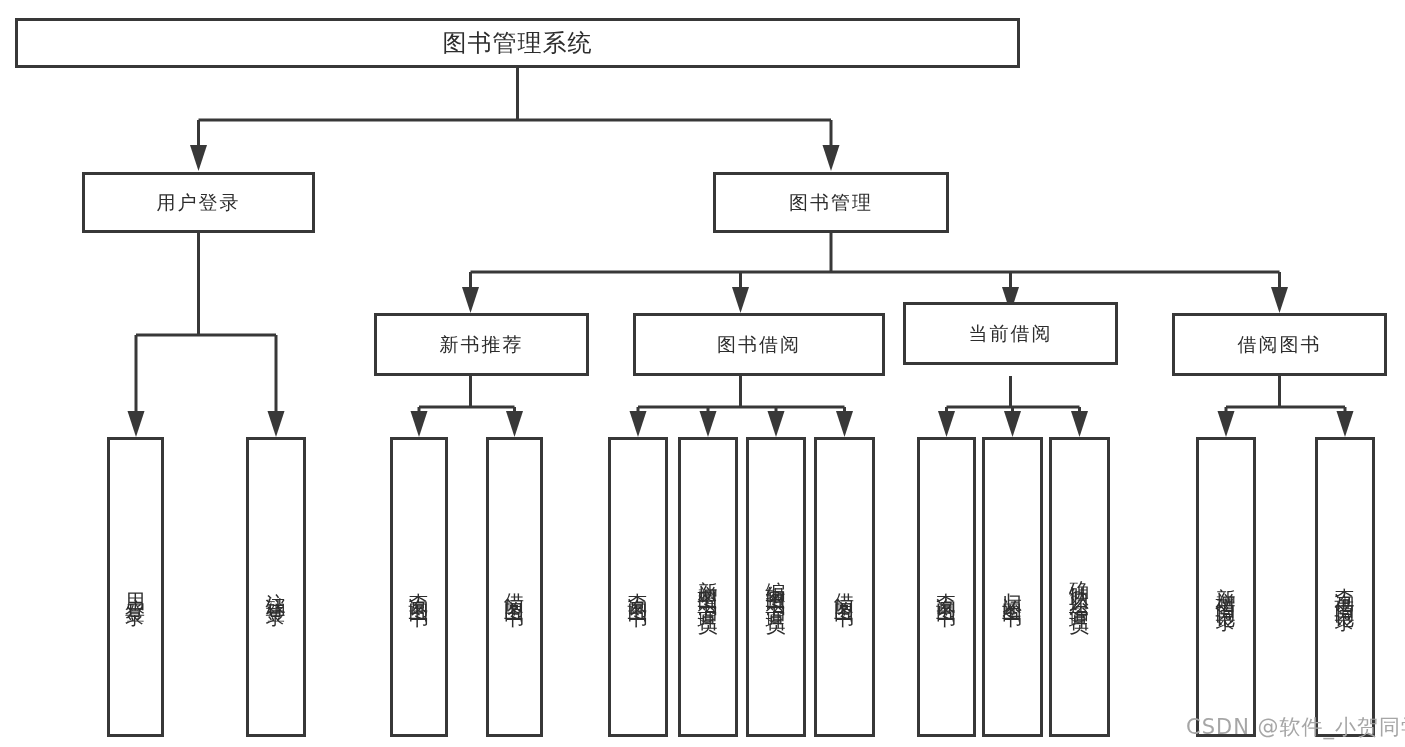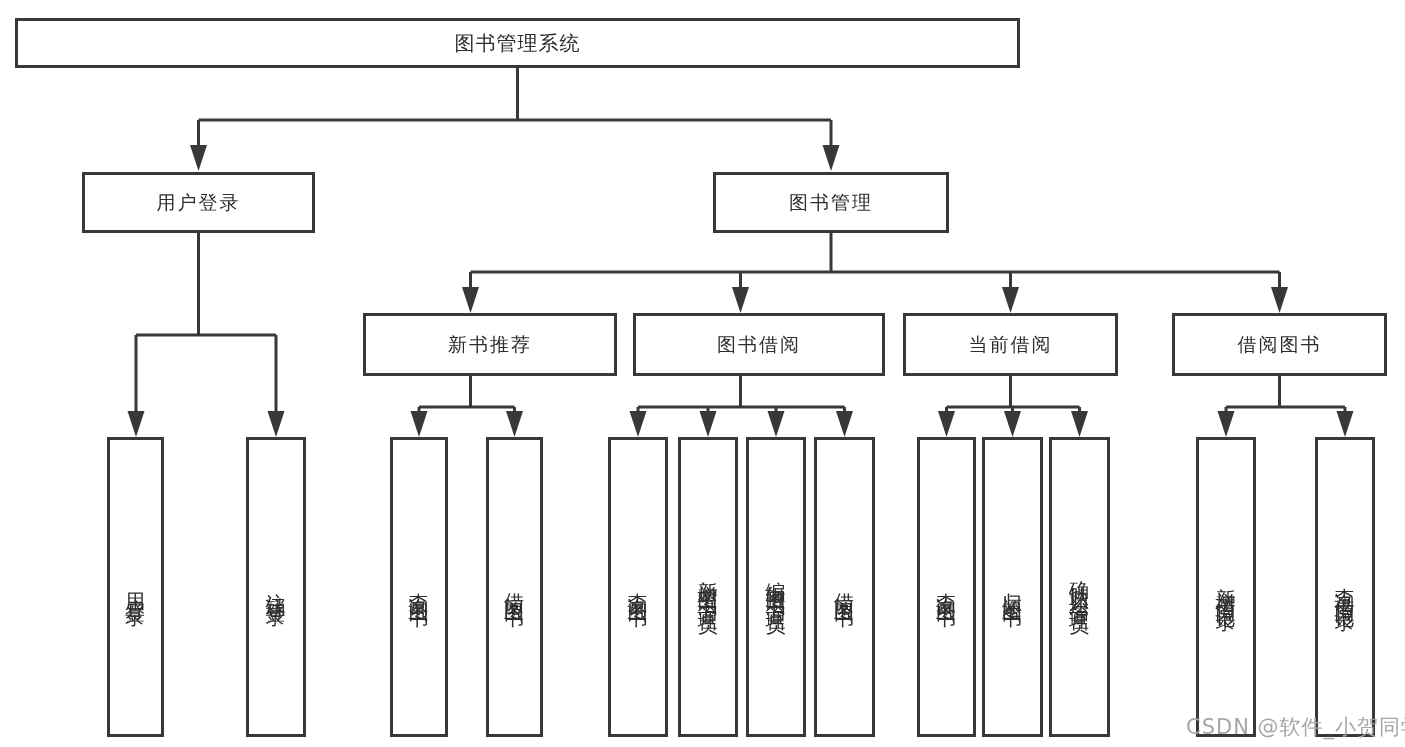--- a/index.html
+++ b/index.html
@@ -15,21 +15,21 @@
     font-family:"DejaVu Sans","Liberation Sans",sans-serif;
   }
   svg.connectors{position:absolute;left:0;top:0;z-index:1;}
   .node{
     position:absolute;z-index:2;box-sizing:border-box;
     background:var(--bg);border:3px solid var(--line);
     display:flex;align-items:center;justify-content:center;
     color:var(--text);
   }
   .h-node span{font-size:19px;letter-spacing:2px;white-space:nowrap;}
-  .root-node span{font-size:20px;letter-spacing:1px;}
+  .root-node span{font-size:24px;letter-spacing:1px;}
   .v-node span{
     writing-mode:vertical-rl;text-orientation:mixed;
     font-size:20px;letter-spacing:5px;line-height:1;
   }
   .watermark{
     position:absolute;z-index:3;left:1186px;top:713px;
     font-size:21px;letter-spacing:1px;color:var(--watermark);
     white-space:nowrap;
   }
 </style>
@@ -95,27 +95,27 @@
   <span>图书管理系统</span>
 </div>
 
 <div class="node h-node" style="left:82px;top:172px;width:233px;height:61px">
   <span>用户登录</span>
 </div>
 <div class="node h-node" style="left:713px;top:172px;width:236px;height:61px">
   <span>图书管理</span>
 </div>
 
-<div class="node h-node" style="left:363px;top:313px;width:254px;height:63px">
+<div class="node h-node" style="left:374px;top:313px;width:215px;height:63px">
   <span>新书推荐</span>
 </div>
 <div class="node h-node" style="left:633px;top:313px;width:252px;height:63px">
   <span>图书借阅</span>
 </div>
-<div class="node h-node" style="left:903px;top:313px;width:215px;height:63px">
+<div class="node h-node" style="left:903px;top:302px;width:215px;height:63px">
   <span>当前借阅</span>
 </div>
 <div class="node h-node" style="left:1172px;top:313px;width:215px;height:63px">
   <span>借阅图书</span>
 </div>
 
 <div class="node v-node" style="left:107px;top:437px;width:57px;height:300px">
   <span>用户登录</span>
 </div>
 <div class="node v-node" style="left:246px;top:437px;width:60px;height:300px">

